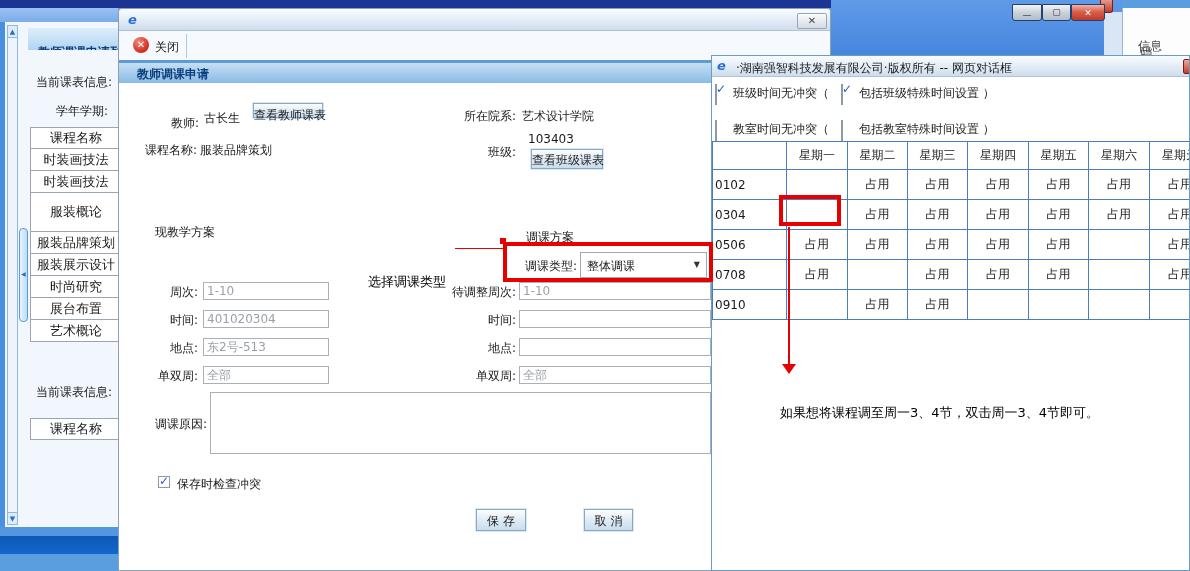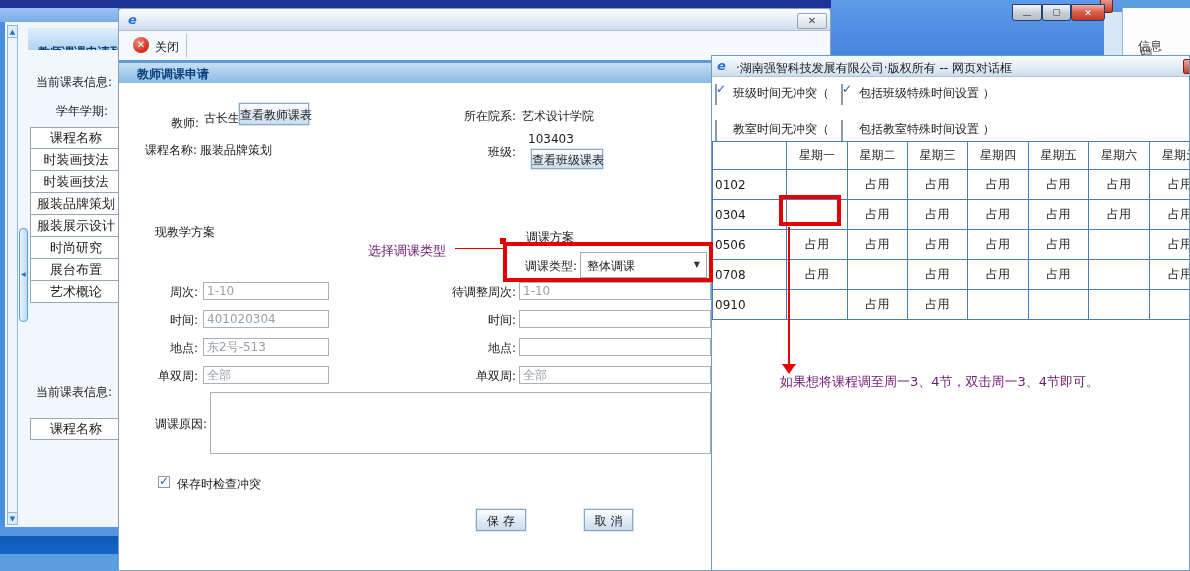--- a/index.html
+++ b/index.html
@@ -8,21 +8,21 @@
   .abs{position:absolute;box-sizing:border-box;}
   .txt{font-size:12px;color:#1a1a1a;white-space:nowrap;}
   .r{text-align:right;}
   .inp{border:1px solid #a9b0b8;background:#fff;font-size:12px;line-height:15px;padding:1px 3px;color:#9aa0a6;overflow:hidden;white-space:nowrap;}
   .btn{border:1px solid #8aa8c2;background:linear-gradient(#fdfeff,#e2edf7 45%,#cadcec);font-size:12px;text-align:center;color:#1a1a1a;box-shadow:0 0 0 1px #d9e8f4;cursor:default;white-space:nowrap;}
   .cb{width:12px;height:12px;border:1px solid #8a9aaa;background:#fff;position:relative;}
   .cb.on::after{content:"✓";position:absolute;left:0px;top:-3px;font-size:12px;font-weight:bold;color:#2b58c4;}
   table{border-collapse:collapse;}
   .sched td,.sched th{border:1px solid #4a7ebb;font-size:12px;font-weight:normal;color:#1a1a1a;text-align:center;background:#fff;}
   .side td{border:1px solid #9aa6b2;font-size:13px;color:#1a1a1a;text-align:center;background:#fff;}
-  .red{color:#701a75;}
+  .red{color:#000000;margin-top:31px;}
   .titlebar{background:linear-gradient(#fafcfe,#e2ecf6 55%,#cddded);border-bottom:1px solid #b2c2d4;}
   .secbar{background:linear-gradient(#c6dff3,#8abbe4);border-top:1px solid #5f9dd3;}
   .winbtn{border:1px solid #23406e;border-radius:0 0 3px 3px;font-size:9px;text-align:center;color:#333;background:linear-gradient(#f4f6f8,#c9d2da 50%,#b3bec8);}
   .winbtn.close{background:linear-gradient(#f2b4a8,#d9604a 45%,#c0392b);color:#fff;}
   .ie{font-size:13px;font-weight:bold;font-style:italic;color:#2a6fd4;}
 </style>
 </head>
 <body>
 
 <div id="screen">
@@ -63,20 +63,23 @@
         <tr>
           <td style="height:17px;">课程名称</td>
         </tr>
     <tr>
           <td style="height:19px;">时装画技法</td>
         </tr>
     <tr>
           <td style="height:19px;">时装画技法</td>
         </tr>
     <tr>
+          <td style="height:36px;">服装概论</td>
+        </tr>
+    <tr>
           <td style="height:19px;">服装品牌策划</td>
         </tr>
     <tr>
           <td style="height:19px;">服装展示设计</td>
         </tr>
     <tr>
           <td style="height:19px;">时尚研究</td>
         </tr>
     <tr>
           <td style="height:19px;">展台布置</td>
@@ -112,21 +115,21 @@
       <span class="abs txt" style="left:36px;top:8px;">关闭</span>
       <span class="abs" style="left:67px;top:3px;width:1px;height:24px;background:#a8cbe8;"></span>
     </div>
 
     <div class="abs secbar" style="left:0;top:53px;width:713px;height:21px;">
       <span class="abs txt" style="left:18px;top:3px;font-weight:bold;color:#0b3f7e;">教师调课申请</span>
     </div>
 
     <div class="abs txt r" style="left:20px;top:99px;width:60px;margin-top:7px;">教师:</div>
     <div class="abs txt" style="left:85px;top:101px;">古长生</div>
-    <div class="abs btn" style="left:120px;top:94px;width:70px;height:22px;line-height:22px;">查看教师课表</div>
+    <div class="abs btn" style="left:134px;top:94px;width:70px;height:15px;line-height:22px;">查看教师课表</div>
     <div class="abs txt r" style="left:317px;top:99px;width:80px;">所在院系:</div>
     <div class="abs txt" style="left:403px;top:99px;">艺术设计学院</div>
 
     <div class="abs txt r" style="left:6px;top:133px;width:72px;">课程名称:</div>
     <div class="abs txt" style="left:81px;top:133px;">服装品牌策划</div>
     <div class="abs txt r" style="left:355px;top:135px;width:42px;">班级:</div>
     <div class="abs txt" style="left:409px;top:123px;">103403</div>
     <div class="abs btn" style="left:412px;top:140px;width:72px;height:20px;line-height:20px;">查看班级课表</div>
 
     <div class="abs txt" style="left:36px;top:215px;">现教学方案</div>

